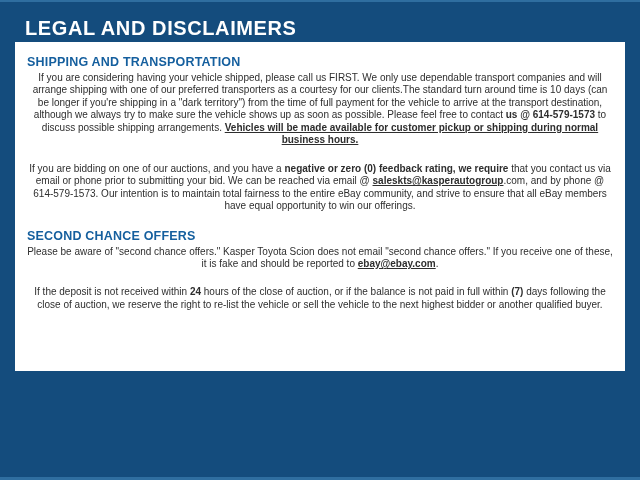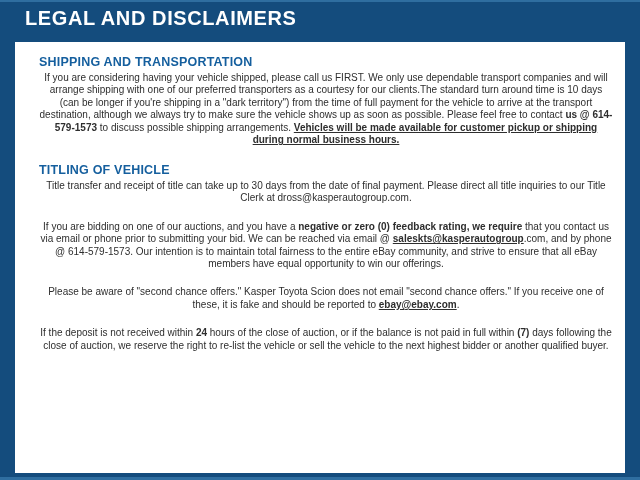--- a/index.html
+++ b/index.html
@@ -23,35 +23,35 @@
     position: absolute; top: 0; left: 0; right: 0; height: 2px;
     background: var(--edge);
   }
   .edge-bottom {
     position: absolute; bottom: 0; left: 0; right: 0; height: 3px;
     background: var(--edge);
   }
   .page-title {
     position: absolute;
     left: 25px;
-    top: 7px;
+    top: 17px;
     margin: 0;
     color: #ffffff;
     font-size: 20px;
     font-weight: bold;
     letter-spacing: 0.6px;
   }
   .panel {
     position: absolute;
     left: 15px;
     top: 42px;
     width: 610px;
-    height: 431px;
+    height: 329px;
     background: var(--panel);
-    padding: 13px 12px 10px 24px;
+    padding: 13px 12px 10px 12px;
     overflow: hidden;
   }
   .section + .section { margin-top: 16px; }
   .section-heading {
     margin: 0 0 3px 0;
     color: var(--heading);
     font-size: 12.5px;
     font-weight: bold;
     letter-spacing: 0.2px;
   }
@@ -72,27 +72,24 @@
 
 <h1 class="page-title">LEGAL AND DISCLAIMERS</h1>
 
 <div class="panel">
   <div>
       <section class="section">
         <h2 class="section-heading">SHIPPING AND TRANSPORTATION</h2>
         <p class="section-paragraph"><span>If you are considering having your vehicle shipped, please call us FIRST. We only use dependable transport companies and will arrange shipping with one of our preferred transporters as a courtesy for our clients.The standard turn around time is 10 days (can be longer if you're shipping  in a "dark territory") from the time of full payment for the vehicle to arrive at the transport destination, although we always try to make sure the vehicle shows up as soon as possible. Please feel free to contact </span><span class="seg-bold">us @ 614-579-1573</span><span> to discuss possible shipping arrangements. </span><span class="seg-bold seg-underline">Vehicles will be made available for customer pickup or shipping during normal business hours.</span></p>
       </section>
       <section class="section">
-        <h2 class="section-heading">TITLING OF VEHICLE</h2>
-        <p class="section-paragraph"><span>Title transfer and receipt of title can take up to 30 days from the date of final payment. Please direct all title inquiries to our Title Clerk at dross@kasperautogroup.com.</span></p>
-      </section>
-      <section class="section">
         <p class="section-paragraph"><span>If you are bidding on one of our auctions, and you have a </span><span class="seg-bold">negative or zero (0) feedback rating, we require</span><span> that you contact us via email or phone prior to submitting your bid. We can be reached via email @ </span><span class="seg-bold seg-underline">saleskts@kasperautogroup</span><span>.com, and by phone @ 614-579-1573. Our intention is to maintain total fairness to the entire eBay community, and strive to ensure that all eBay members have equal opportunity to win our offerings.</span></p>
       </section>
       <section class="section">
+        <h2 class="section-heading">SECOND CHANCE OFFERS</h2>
         <p class="section-paragraph"><span>Please be aware of "second chance offers." Kasper Toyota Scion does not email "second chance offers." If you receive one of these, it is fake and should be reported to </span><span class="seg-bold seg-underline">ebay@ebay.com</span><span>.</span></p>
       </section>
       <section class="section">
         <p class="section-paragraph"><span>If the deposit is not received within </span><span class="seg-bold">24</span><span> hours of the close of auction, or if the balance is not paid in full within </span><span class="seg-bold">(7)</span><span> days following the close of auction, we reserve the right to re-list the vehicle or sell the vehicle to the next highest bidder or another qualified buyer.</span></p>
       </section>
     </div>
 </div>
 
 <div class="edge-bottom"></div>
 

